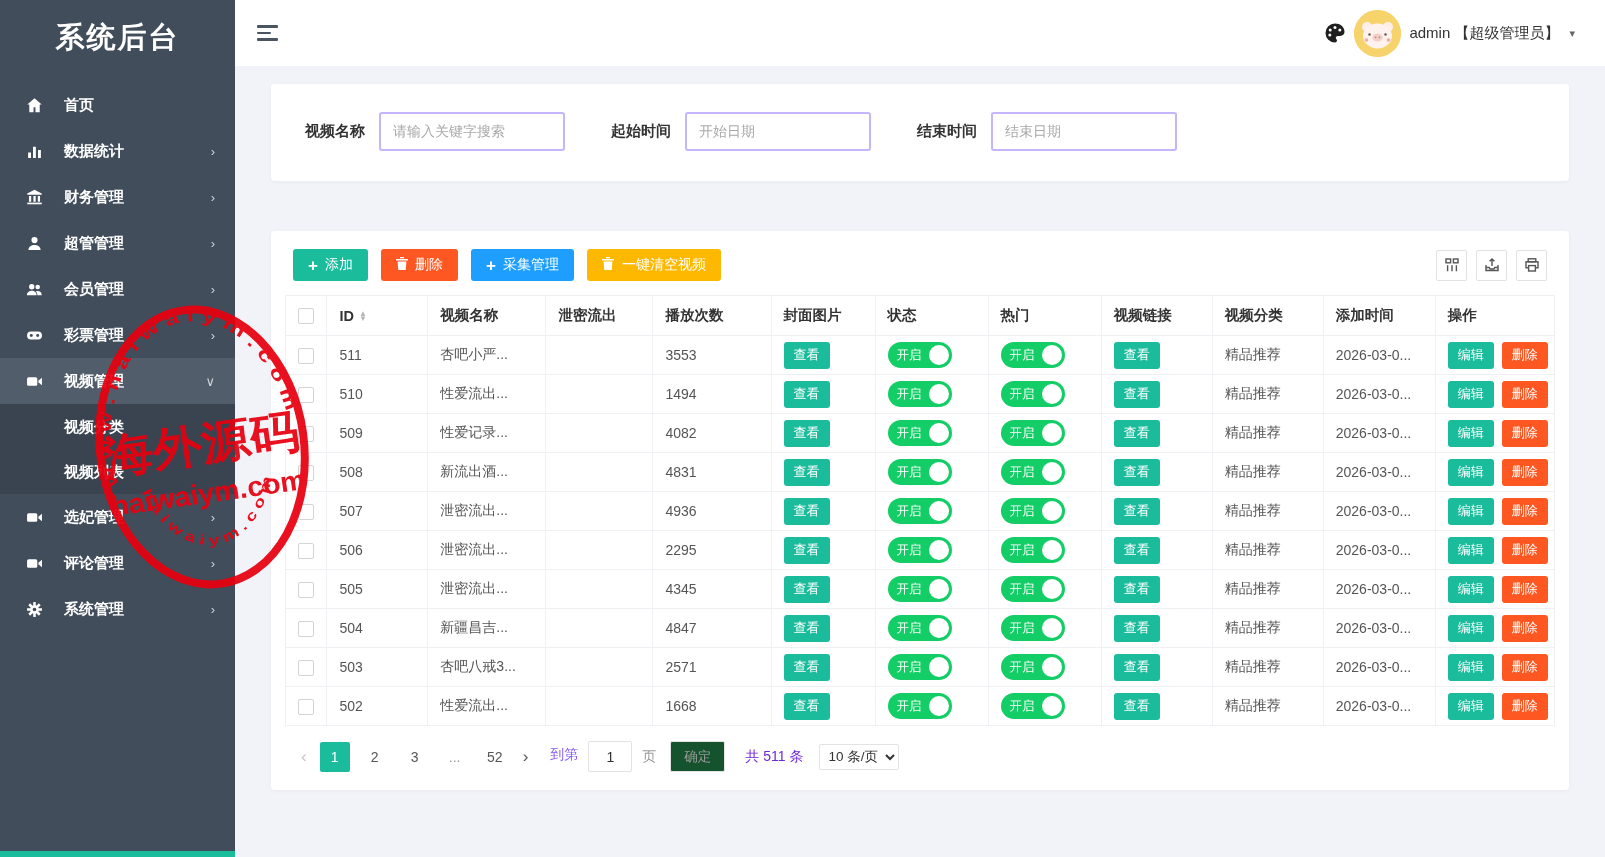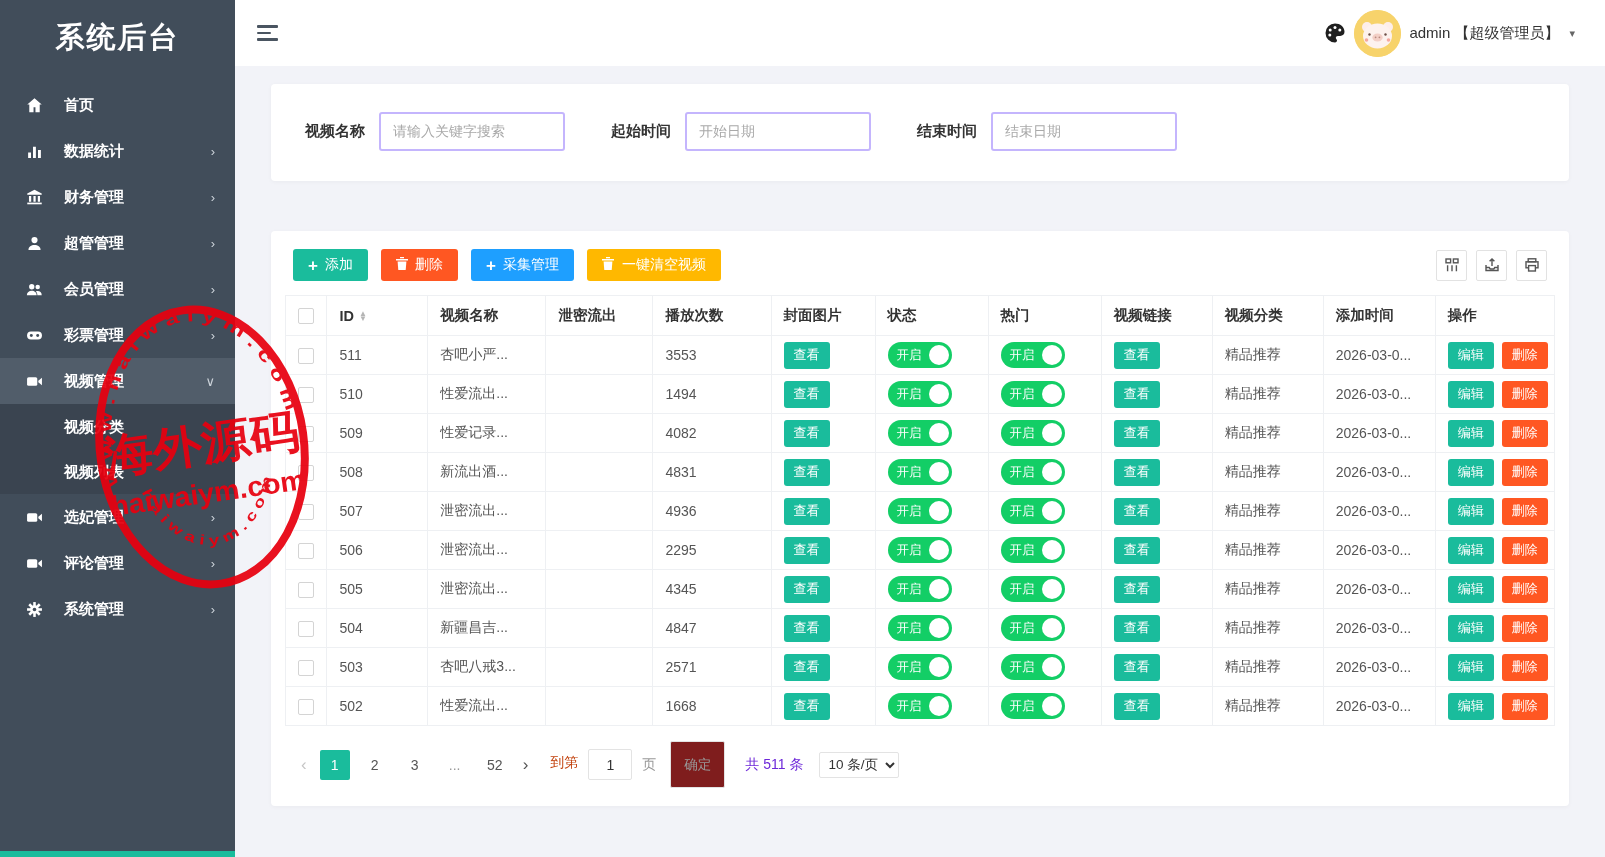--- a/index.html
+++ b/index.html
@@ -67,24 +67,24 @@
   .toggle { display:inline-flex; align-items:center; width:64px; height:26px; background:#13ce66; border-radius:13px; position:relative; cursor:pointer; }
   .toggle .t-label { color:#fff; font-size:12.5px; margin-left:9px; }
   .toggle .knob { position:absolute; right:3px; top:3px; width:20px; height:20px; border-radius:50%; background:#fff; }
   
   .pagination { display:flex; align-items:center; padding:15px 8px 12px; font-size:14px; color:#666; }
   .page-arrow { font-size:17px; color:#c6c6c6; margin:0 8px; cursor:pointer; }
   .page-arrow.dark { color:#555; }
   .page-num { min-width:30px; height:30px; line-height:30px; text-align:center; margin:0 5px; border-radius:2px; color:#555; cursor:pointer; }
   .page-num.active { background:#1abc9c; color:#fff; }
   .page-num.dots { color:#999; cursor:default; }
-  .goto-label { color:#c2410c; margin:0 10px 4px 14px; }
+  .goto-label { color:#8b5cf6; margin:0 10px 4px 14px; }
   .goto-input { width:44px; height:31px; border:1px solid #e3e3e3; border-radius:2px; text-align:center; font-size:14px; color:#333; outline:none; font-family:inherit; }
   .page-word { color:#999; margin:0 14px 0 10px; }
-  .confirm-btn { height:47px; padding:0 13px; border:1px solid #e3e3e3; background:#7f1d1d; color:#999; border-radius:2px; font-size:13.5px; cursor:pointer; font-family:inherit;text-align:right; }
+  .confirm-btn { height:31px; padding:0 13px; border:1px solid #e3e3e3; background:#14532d; color:#999; border-radius:2px; font-size:13.5px; cursor:pointer; font-family:inherit;text-align:right; }
   .total-text { margin:0 16px 0 20px; color:#6d28d9; }
   .size-select { height:26px; border:1px solid #e3e3e3; border-radius:2px; padding:0 4px; color:#333; background:#fff; font-size:13.5px; font-family:inherit; outline:none; cursor:pointer; }
   
   .stamp { position:absolute; left:86px; top:297px; z-index:50; pointer-events:none; opacity:.93; }
 </style>
 </head>
 <body>
 
 <div class="sidebar">
   <div class="sidebar-title">系统后台</div>

